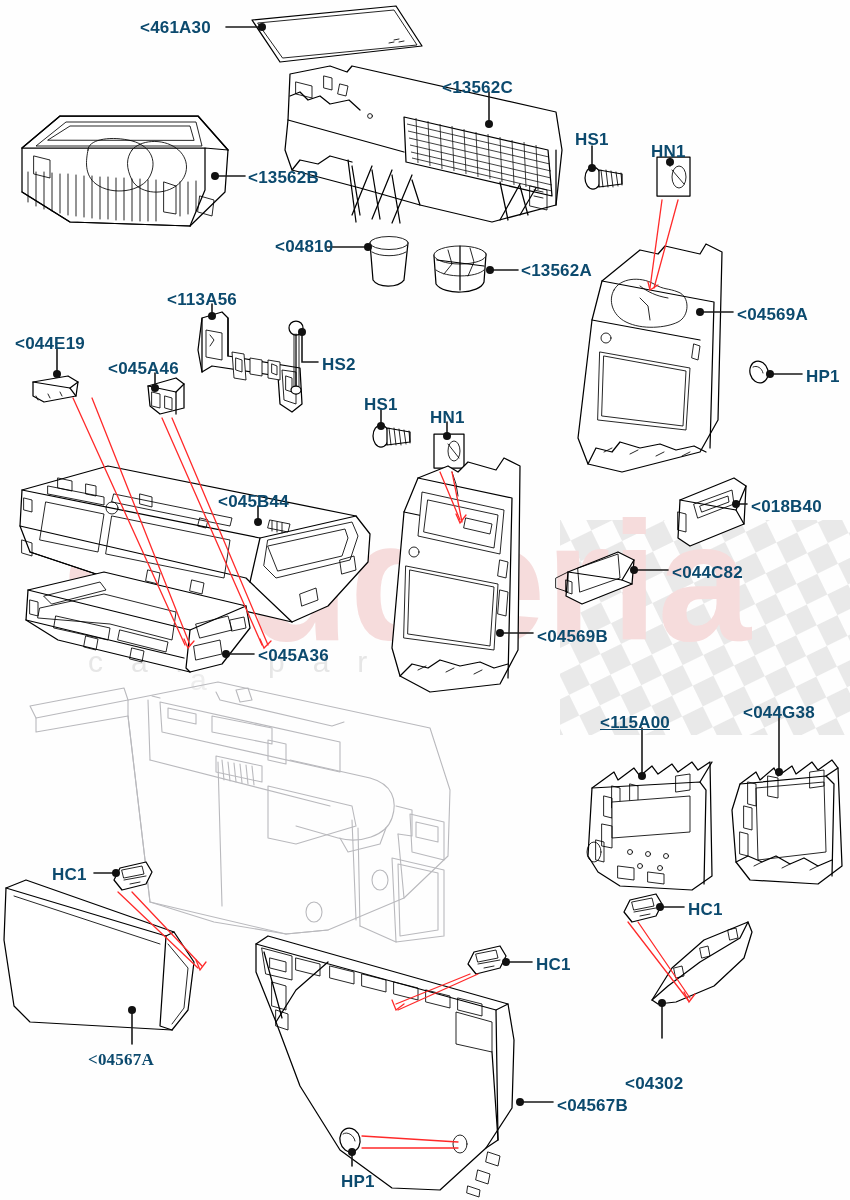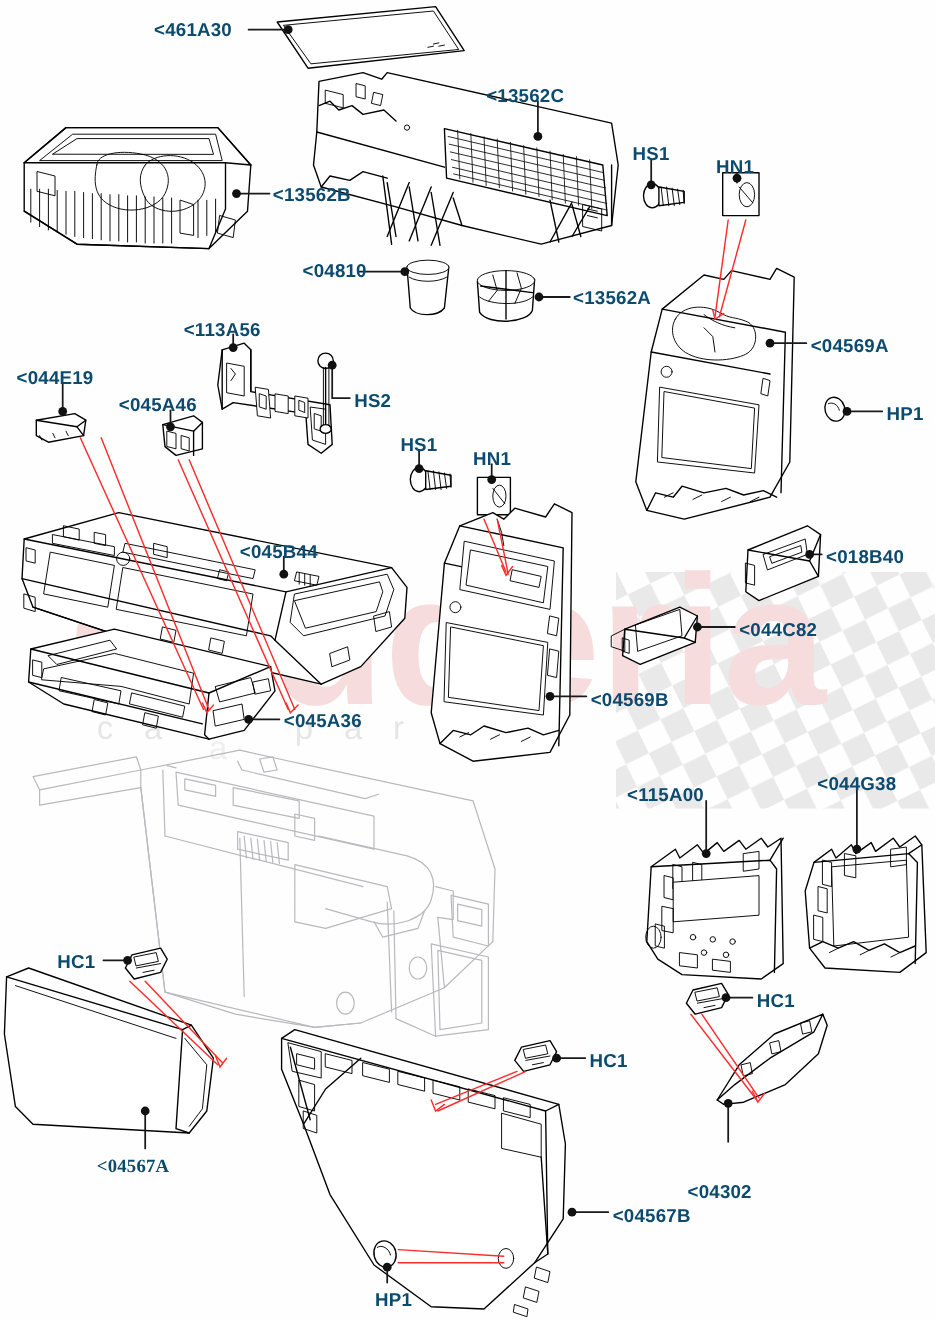--- a/index.html
+++ b/index.html
@@ -555,21 +555,21 @@
 <div class="lbl" style="left:322px;top:355px;">HS2</div>
 <div class="lbl" style="left:15px;top:334px;">&lt;044E19</div>
 <div class="lbl" style="left:108px;top:359px;">&lt;045A46</div>
 <div class="lbl" style="left:364px;top:395px;">HS1</div>
 <div class="lbl" style="left:430px;top:408px;">HN1</div>
 <div class="lbl" style="left:218px;top:492px;">&lt;045B44</div>
 <div class="lbl" style="left:751px;top:497px;">&lt;018B40</div>
 <div class="lbl" style="left:672px;top:563px;">&lt;044C82</div>
 <div class="lbl" style="left:537px;top:627px;text-align:right;">&lt;04569B</div>
 <div class="lbl" style="left:258px;top:646px;">&lt;045A36</div>
-<div class="lbl" style="left:570px;top:713px;">&lt;115A00</div>
+<div class="lbl" style="left:600px;top:713px;text-decoration:underline;">&lt;115A00</div>
 <div class="lbl" style="left:743px;top:703px;text-align:right;">&lt;044G38</div>
 <div class="lbl" style="left:52px;top:865px;">HC1</div>
 <div class="lbl" style="left:688px;top:900px;">HC1</div>
 <div class="lbl" style="left:536px;top:955px;">HC1</div>
 <div class="lbl" style="left:625px;top:1074px;">&lt;04302</div>
 <div class="lbl" style="left:88px;top:1050px;font-family:Liberation Serif, serif;">&lt;04567A</div>
 <div class="lbl" style="left:557px;top:1096px;">&lt;04567B</div>
 <div class="lbl" style="left:341px;top:1172px;">HP1</div>
 
 </div>

